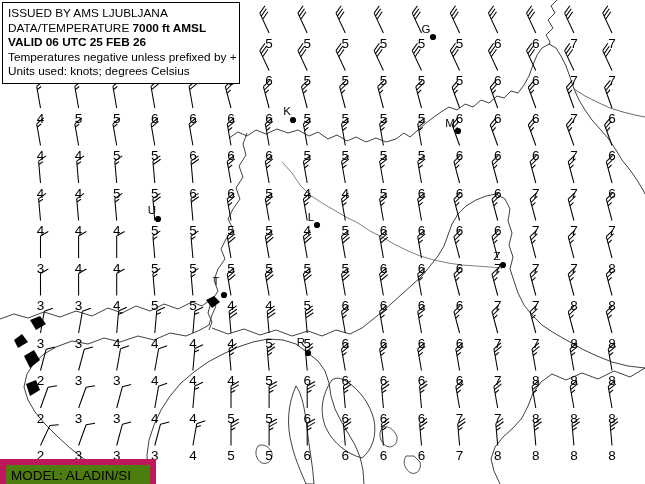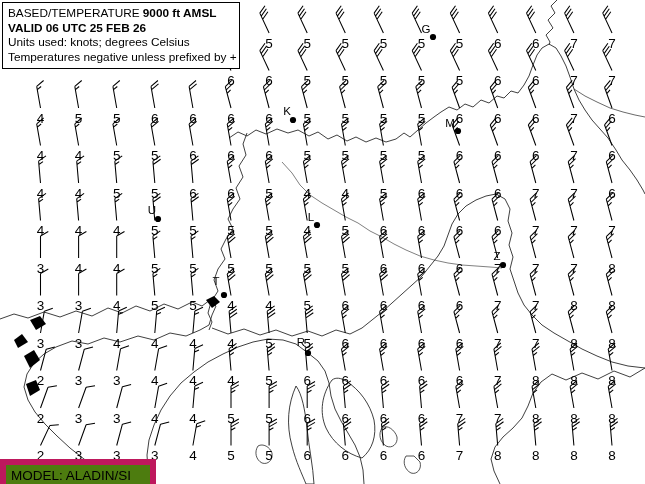--- a/index.html
+++ b/index.html
@@ -799,23 +799,24 @@
         <circle cx="224" cy="295" r="3.1" fill="#000000"></circle>
         <text x="216" y="285" text-anchor="middle" class="stn">T</text>
       </g>
       <g>
         <circle cx="308" cy="353" r="3.1" fill="#000000"></circle>
         <text x="301" y="346" text-anchor="middle" class="stn">R</text>
       </g>
     </svg>
 
   <div id="info-box">
-    <div><span>BASED/TEMPERATURE </span><span class="b">9000 ft AMSL</span></div>
+    <div>ISSUED BY AMS LJUBLJANA</div>
+    <div><span>DATA/TEMPERATURE </span><span class="b">7000 ft AMSL</span></div>
     <div class="b">VALID 06 UTC 25 FEB 26</div>
+    <div>Temperatures negative unless prefixed by +</div>
     <div>Units used: knots; degrees Celsius</div>
-    <div>Temperatures negative unless prefixed by +</div>
   </div>
 
   <div id="model-box">
     <span>MODEL: ALADIN/SI</span>
   </div>
 
 </div>
 
 </body></html>

